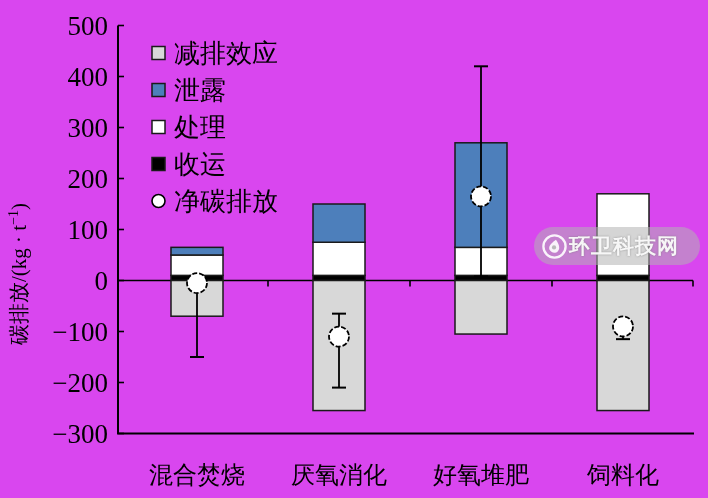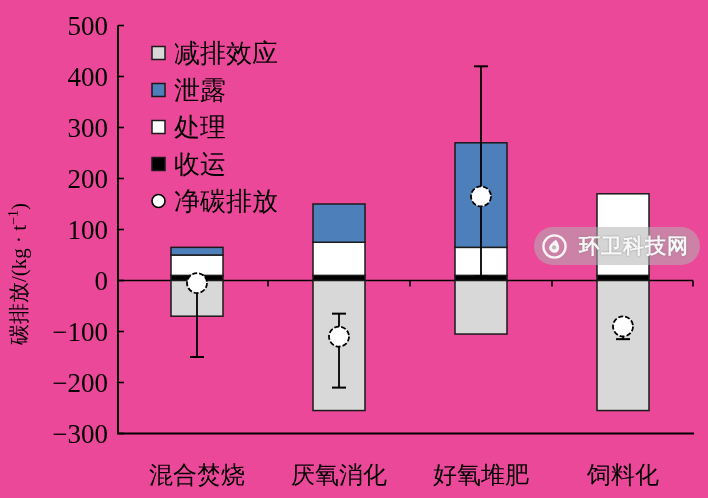--- a/index.html
+++ b/index.html
@@ -1,24 +1,24 @@
 <!DOCTYPE html>
 <html><head>
 <meta charset="utf-8">
 <style>
   html,body{margin:0;padding:0;background:#ffffff;}
   #stage{
-    position:relative;width:708px;height:498px;background:#ec4899;overflow:hidden;
+    position:relative;width:708px;height:498px;background:#d946ef;overflow:hidden;
     font-family:"Liberation Serif","DejaVu Serif",serif;
   }
   #chart-svg{position:absolute;left:0;top:0;}
   #watermark{
     position:absolute;left:534px;top:227px;width:166px;height:38px;
     background:rgba(178,178,178,0.55);border-radius:19px;
-    display:flex;align-items:center;gap:11px;padding-left:7px;box-sizing:border-box;
+    display:flex;align-items:center;gap:1px;padding-left:7px;box-sizing:border-box;
     z-index:5;pointer-events:none;
   }
   #watermark .wm-text{
     font-family:"Liberation Sans","DejaVu Sans",sans-serif;
     font-weight:bold;font-size:21px;letter-spacing:1px;
     color:rgba(255,255,255,0.92);
     text-shadow:0 0 2px rgba(120,120,120,0.8);
     white-space:nowrap;
   }
 </style>

